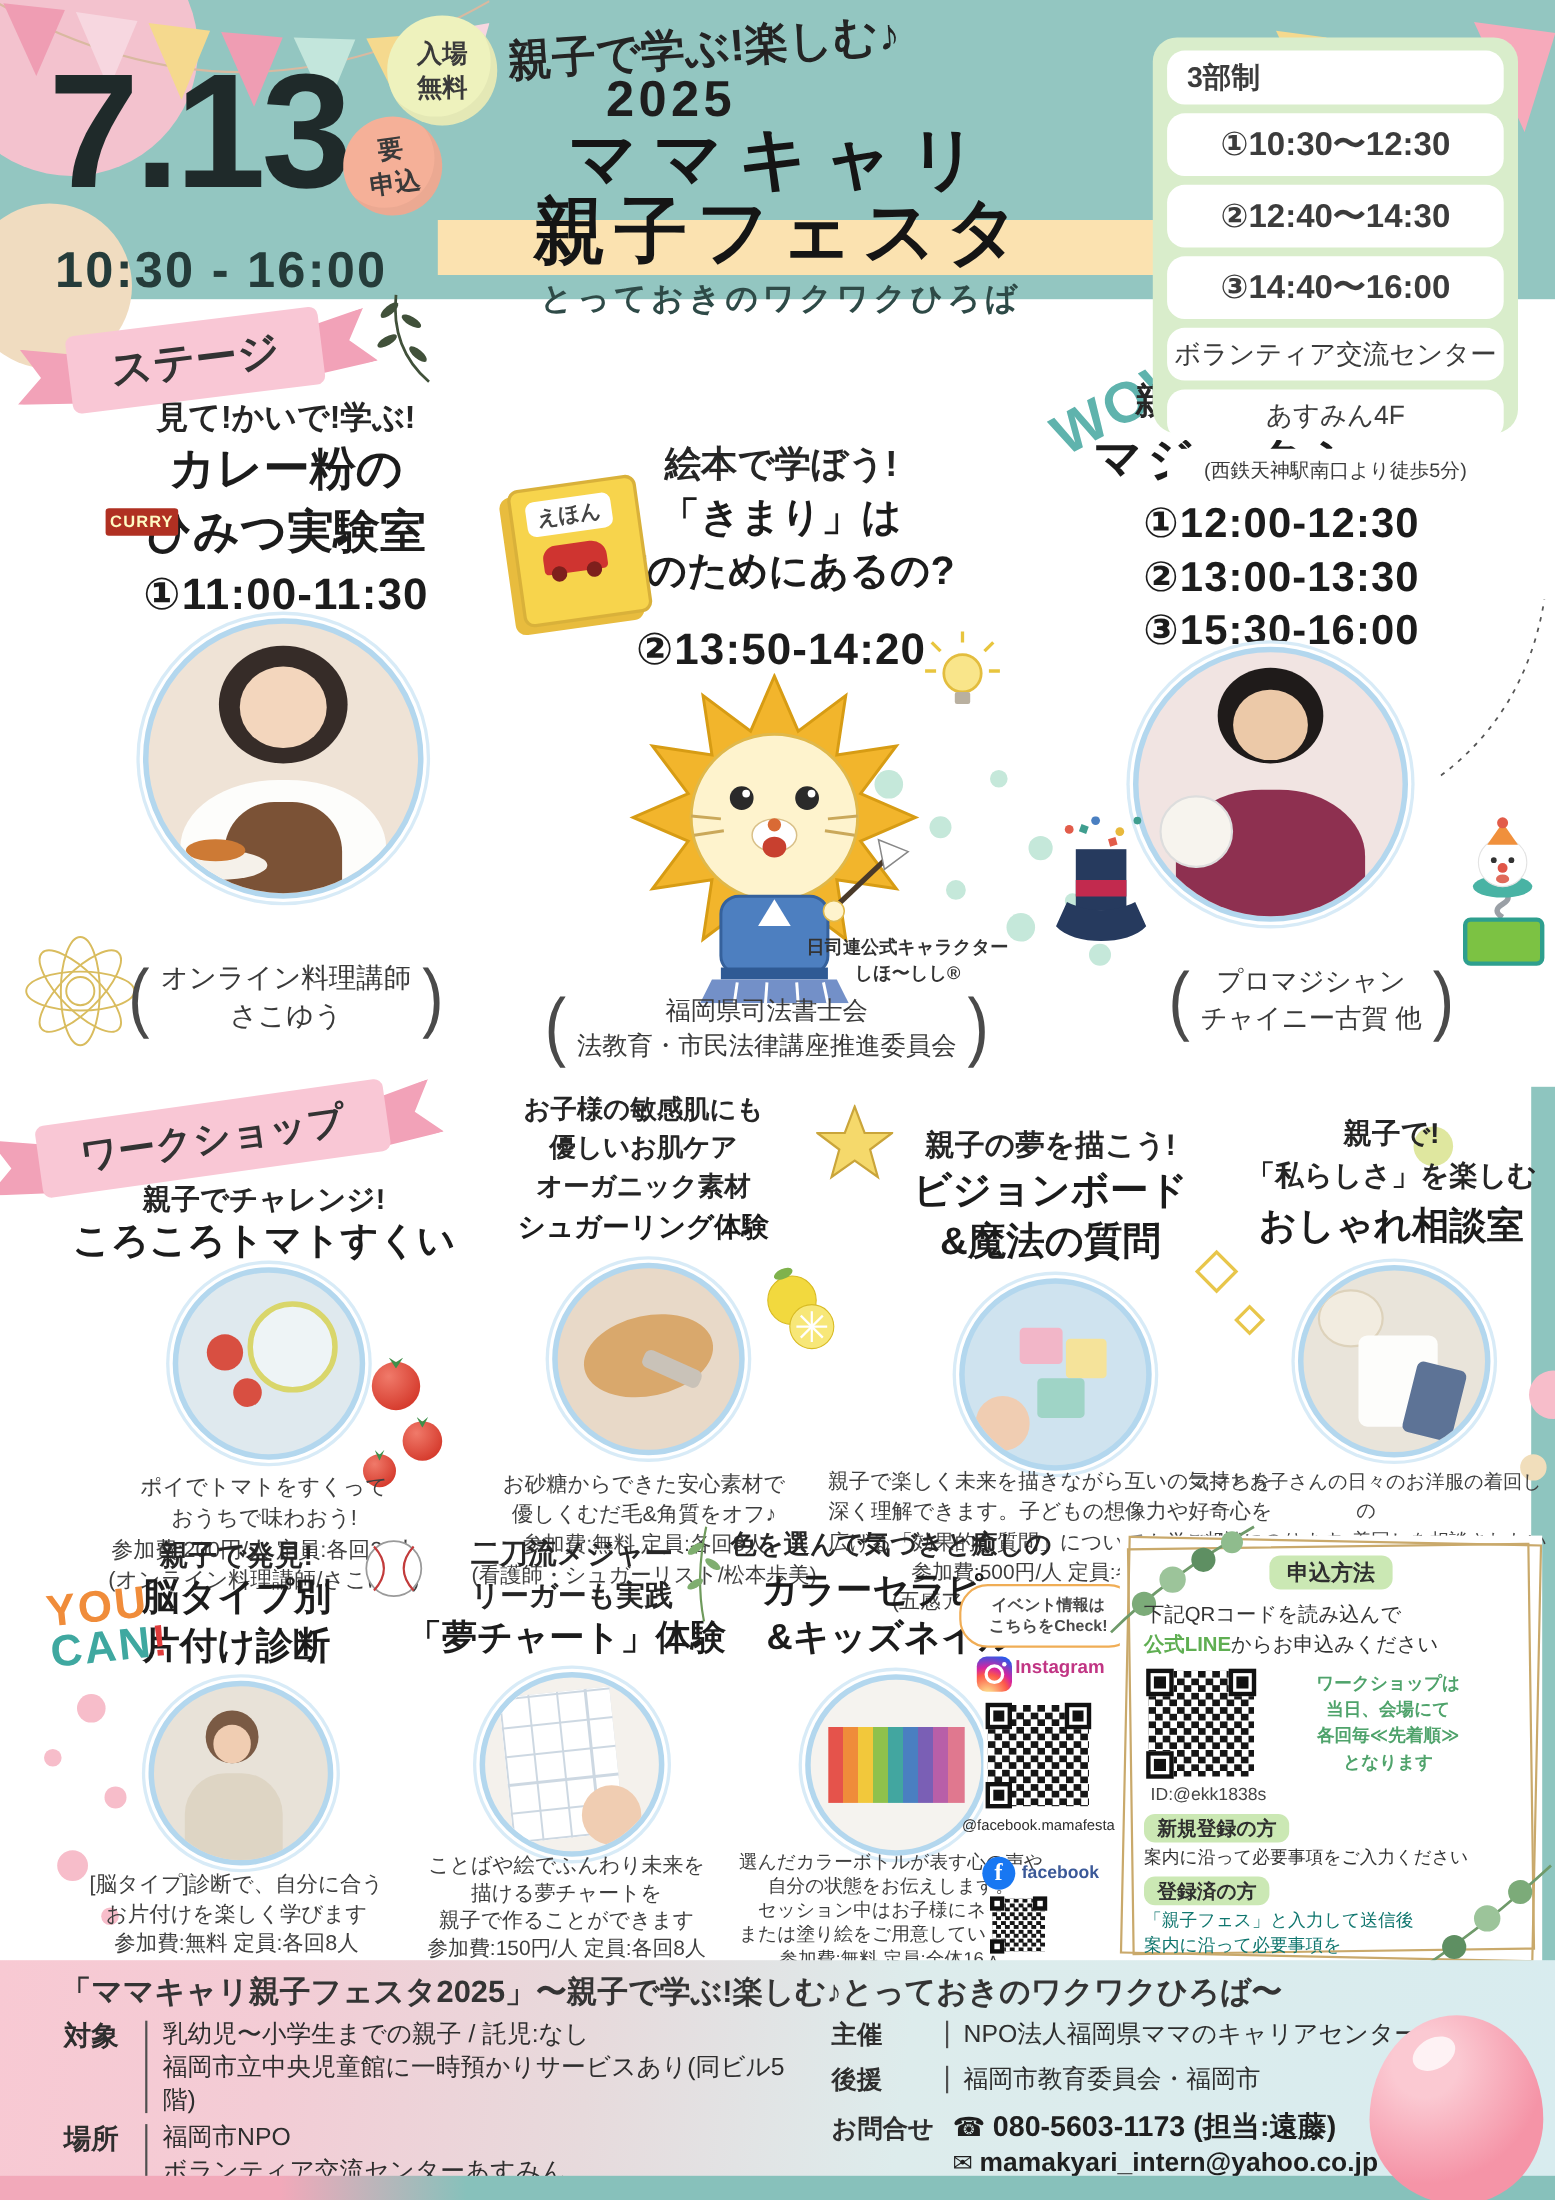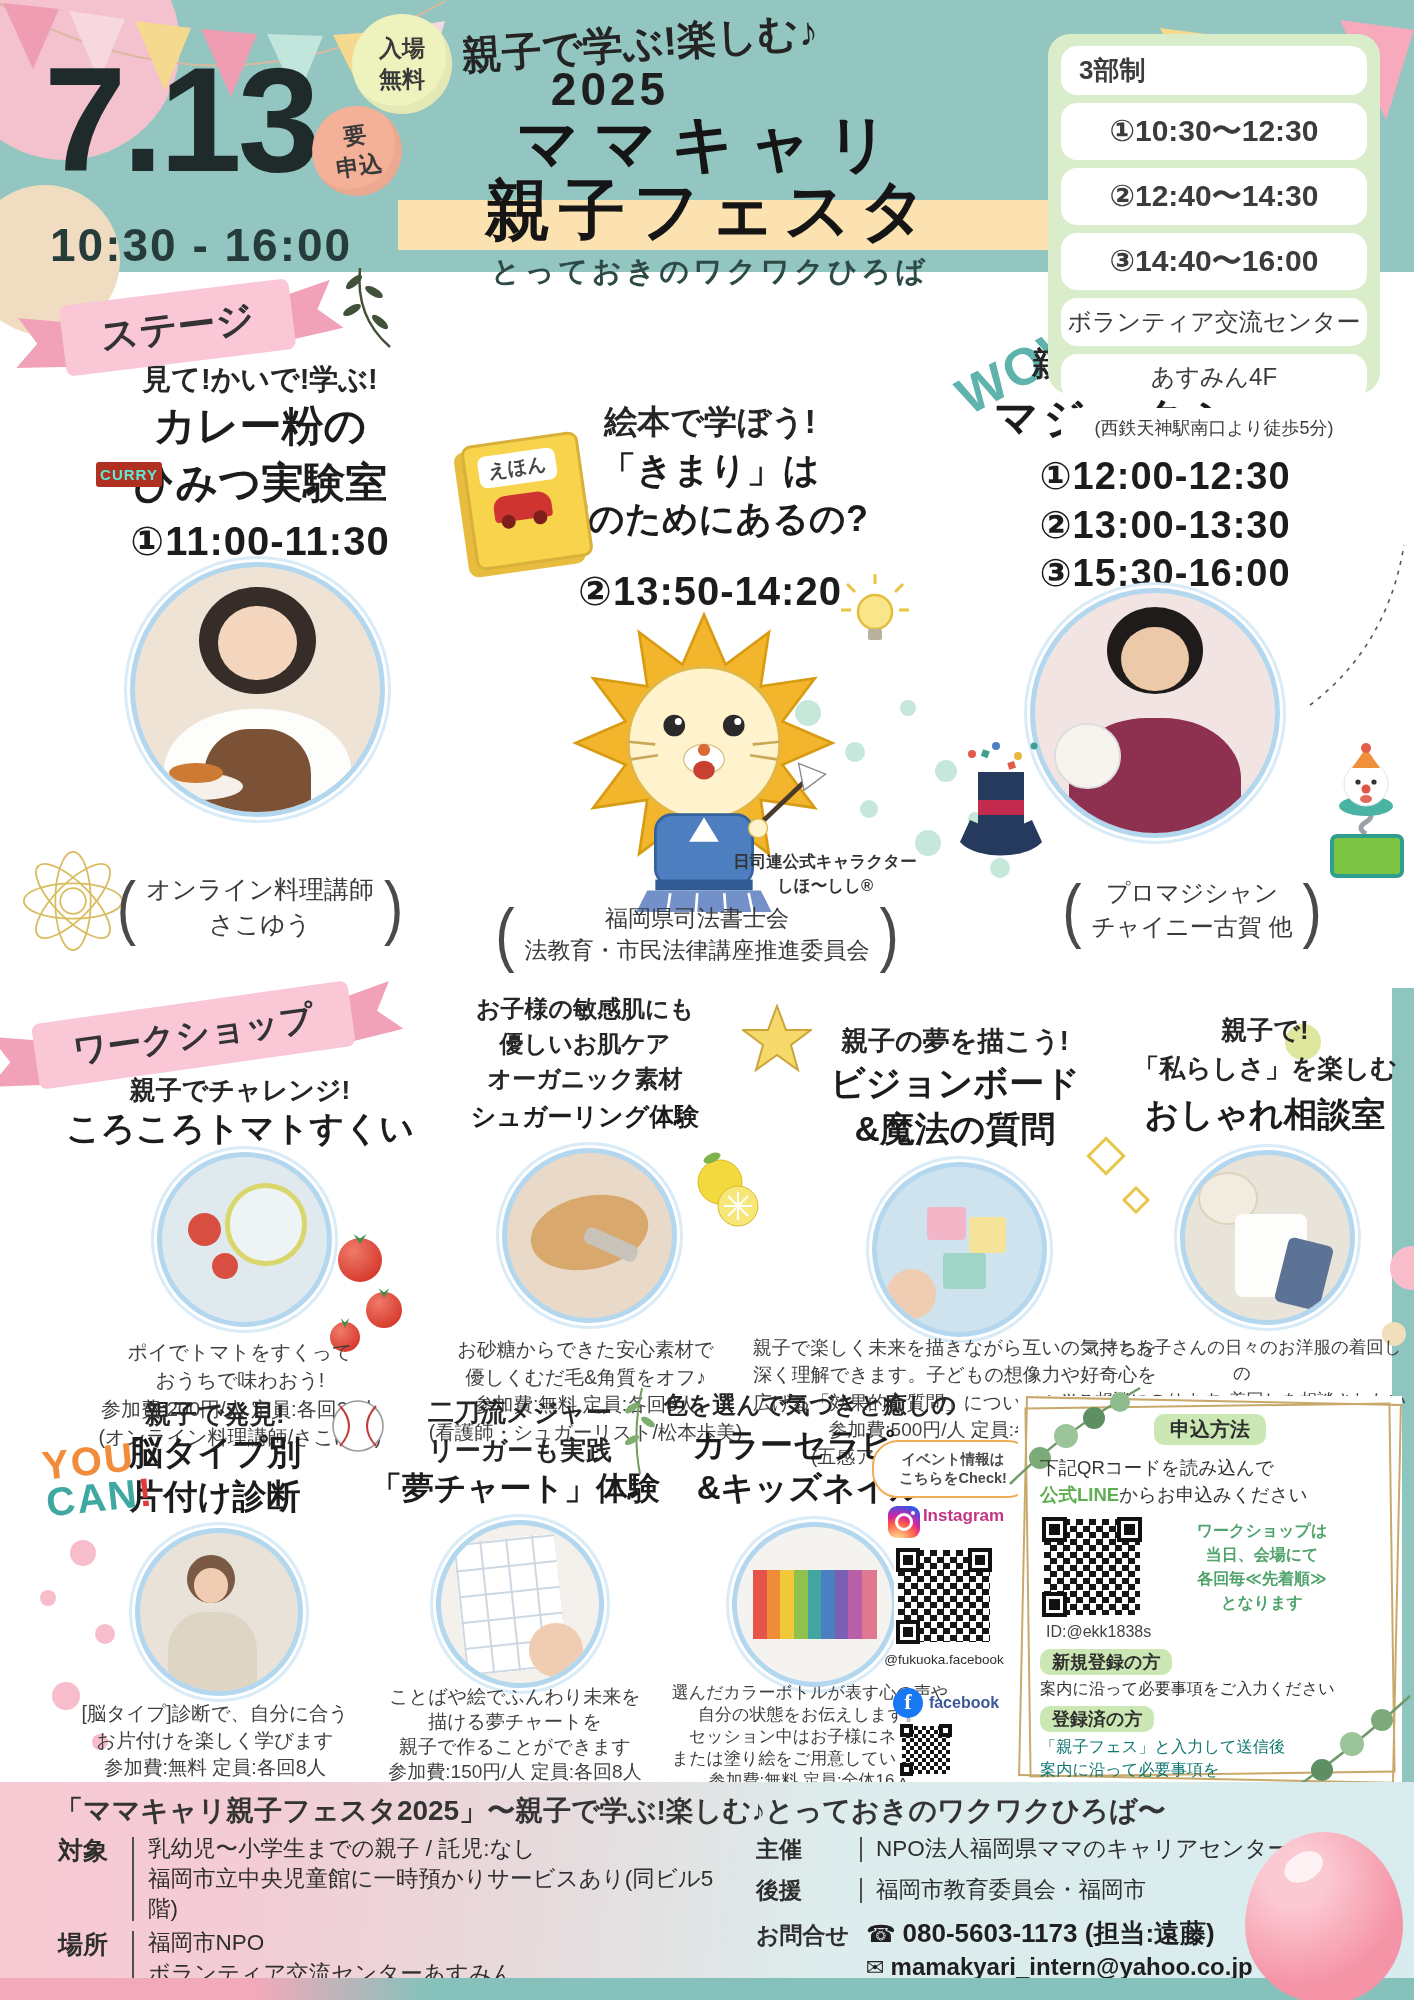--- a/index.html
+++ b/index.html
@@ -64,21 +64,21 @@
   .ph-fashion{background:#e9e4da;}
   .ph-organize{background:#e8e2d8;}
   .ph-chart{background:#f4f1ec;}
   .ph-bottles{background:#f5f3ef;}
 
   
   .curry-jar{width:74px;z-index:3;}
   .curry-cap{position:relative;width:64px;height:22px;background:#bd7d1e;border-radius:8px 8px 0 0;margin:0 auto;}
   .curry-body{position:relative;width:74px;height:104px;background:#8a5a22;border-radius:10px;
     background-image:radial-gradient(#6b4317 2px,transparent 2.5px);background-size:12px 12px;}
-  .curry-label{position:absolute;left:4px;top:34px;width:66px;background:#b03022;color:#5eead4;
+  .curry-label{position:absolute;left:4px;top:34px;width:66px;background:#b03022;color:#fef9c3;
     font-weight:bold;font-size:15px;text-align:center;padding:4px 0;border-radius:3px;letter-spacing:1px;}
   .book{width:112px;height:120px;background:#f7d44c;border:3px solid #d9b13a;border-radius:10px;
     transform:rotate(-8deg);z-index:3;box-shadow:-8px 6px 0 #e8bc3e;}
   .book-label{position:absolute;left:12px;top:10px;width:78px;background:#fff;border-radius:8px;
     text-align:center;font-size:19px;font-weight:bold;color:#444;padding:3px 0;}
   .book-car{position:absolute;left:22px;top:52px;width:58px;height:26px;background:#cf3430;border-radius:12px 14px 4px 4px;}
   .book-car::before,.book-car::after{content:"";position:absolute;bottom:-7px;width:14px;height:14px;border-radius:50%;background:#7e1f1c;}
   .book-car::before{left:6px;} .book-car::after{right:6px;}
   .qr{background:#fff;z-index:3;}
   .qr .m{position:absolute;inset:4px;background:repeating-conic-gradient(#161616 0% 25%,#ffffff 0% 50%);background-size:13px 13px;}
@@ -478,21 +478,21 @@
   <div class="abs" style="left:876px;top:1506px;width:140px;display:flex;justify-content:center;gap:3px;z-index:2;">
     <span class="ig-ico" style="display:block;position:relative;flex:none;"></span>
     <span style="font-size:17px;font-weight:bold;color:#c13584;">Instagram</span>
   </div>
   <div class="abs qr" style="left:894px;top:1546px;width:100px;height:100px;">
     <span class="m" style="display:block;position:absolute;"></span>
     <span class="f tl"></span>
       <span class="f tr"></span>
       <span class="f bl"></span>
   </div>
-  <div class="abs" style="left:860px;top:1652px;width:168px;text-align:center;font-size:13.5px;color:#2e2e2e;z-index:2;">@fukuoka.facebook</div>
+  <div class="abs" style="left:860px;top:1652px;width:168px;text-align:center;font-size:13.5px;color:#2e2e2e;z-index:2;">@facebook.mamafesta</div>
   <div class="abs" style="left:876px;top:1688px;width:140px;display:flex;align-items:center;justify-content:center;gap:6px;z-index:2;">
     <span class="fb-ico" style="display:block;position:relative;flex:none;"></span>
     <span style="font-size:16px;font-weight:bold;color:#3b5998;">facebook</span>
   </div>
   <div class="abs qr" style="left:898px;top:1722px;width:56px;height:56px;">
     <span class="m" style="display:block;position:absolute;background-size:8px 8px;"></span>
     <span class="f tl"></span>
       <span class="f tr"></span>
       <span class="f bl"></span>
   </div>

